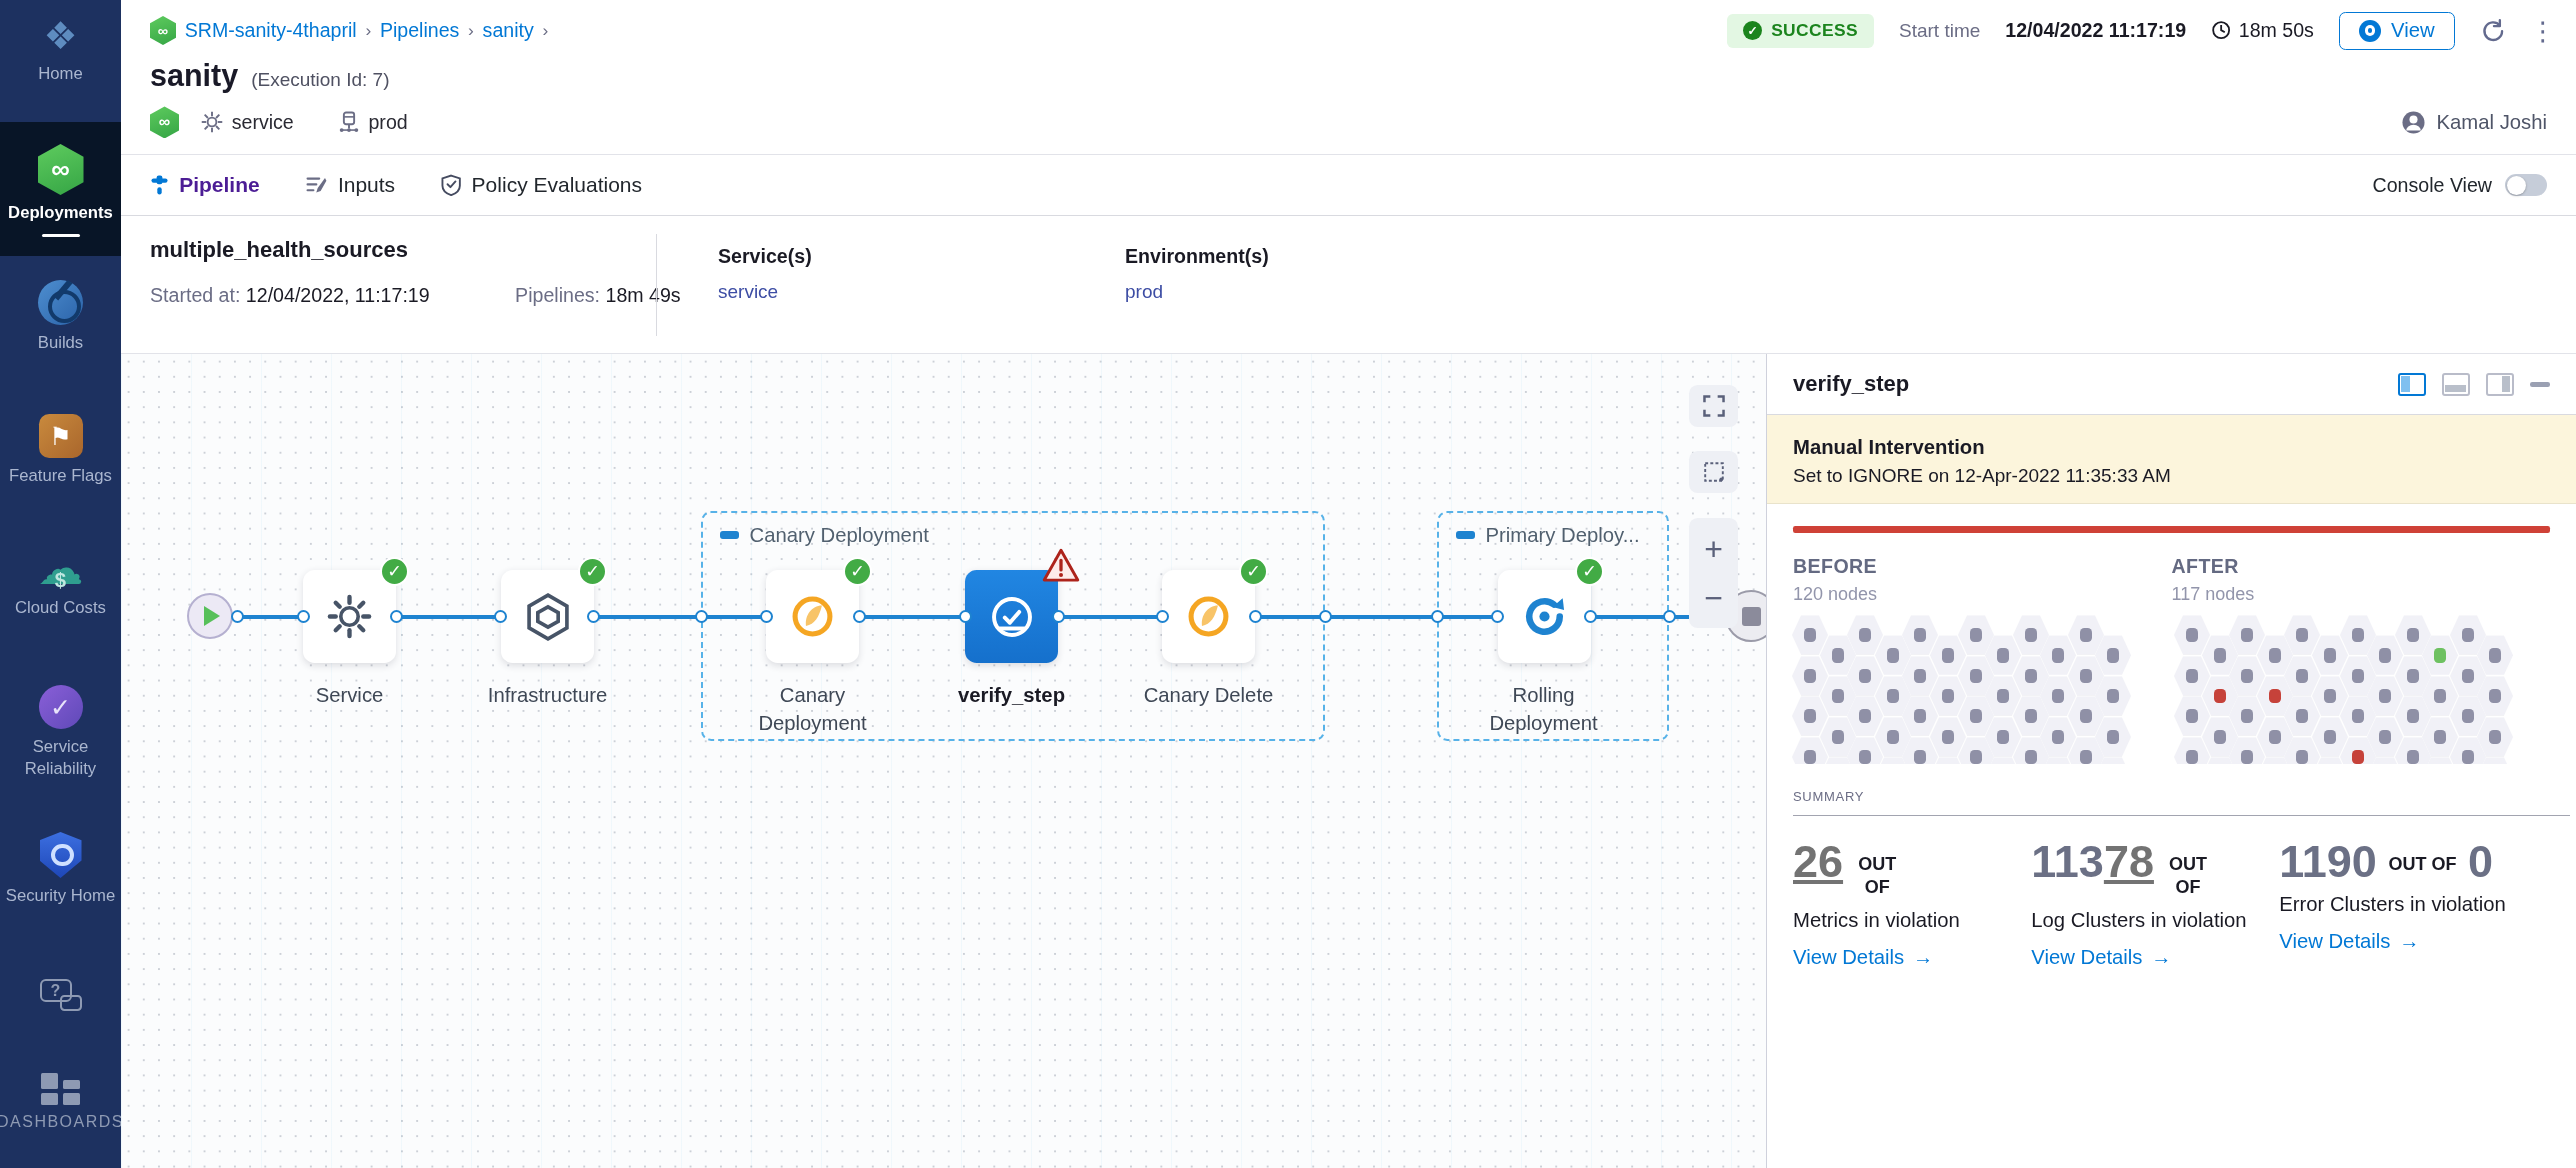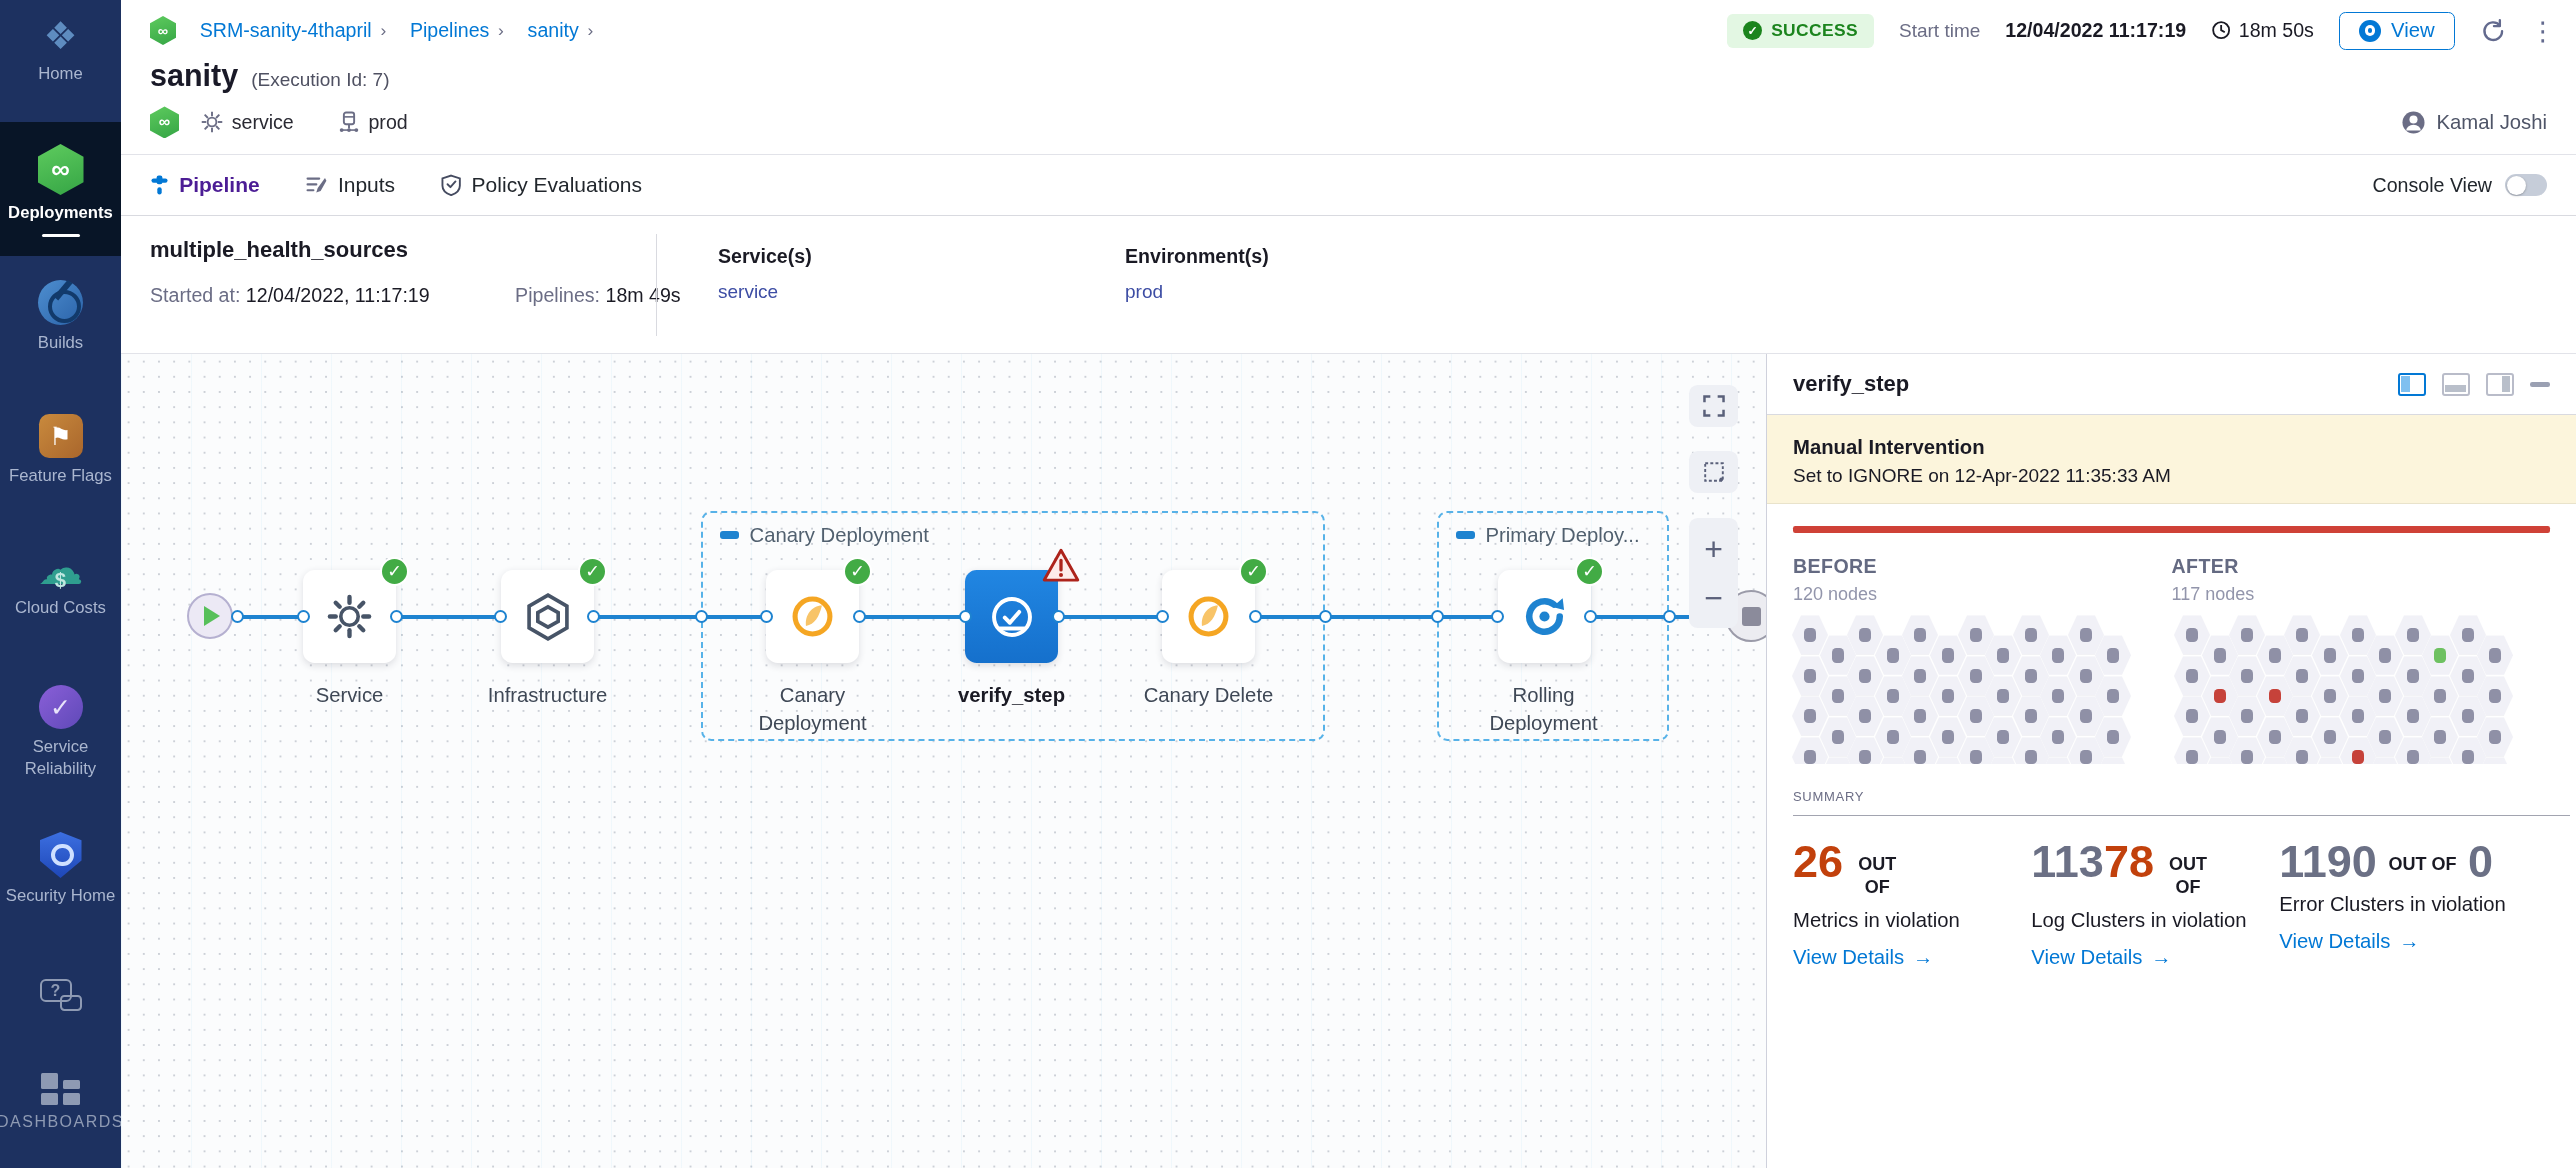--- a/index.html
+++ b/index.html
@@ -35,21 +35,21 @@
   .ic-dash { display:grid; grid-template-columns:17.4px 17.4px; grid-gap:4.4px; }
   .ic-dash i { height:11.6px; background:#8e9ab3; border-radius:1.5px; }
   .ic-dash i:nth-child(1){height:16px;} .ic-dash i:nth-child(2){height:8.7px; margin-top:7.3px;}
   .s-dashlabel { letter-spacing:1.5px; font-size:16px; color:#8e9ab3; }
 
   
   .main { flex:1; display:flex; flex-direction:column; position:relative; }
   .topbar { display:flex; align-items:center; padding:11.6px 20.3px 4.4px 29px; }
   .crumb { display:flex; align-items:center; gap:8.7px; font-size:19.6px; }
   .crumb .hexgreen.small { width:26px; height:29px; font-size:14.5px; }
-  .crumb a { color:#0278d5; text-decoration:none; cursor:pointer;margin-left:15px; }
+  .crumb a { color:#0278d5; text-decoration:none; cursor:pointer; }
   .crumb .sep { color:#6b6d85; font-size:17.4px; }
   .top-right { margin-left:auto; display:flex; align-items:center; gap:25px; }
   .success-badge { display:flex; align-items:center; gap:8.7px; background:#e3f7e3; color:#1b841d; font-weight:bold; font-size:17.4px; padding:6.5px 16px; border-radius:5.8px; letter-spacing:0.4px; }
   .chk { width:19px; height:19px; border-radius:50%; background:#1b841d; color:#fff; font-size:12.3px; display:flex; align-items:center; justify-content:center; }
   .meta-label { color:#6b6d85; font-size:19px;text-align:center; }
   .meta-value { color:#1a1a24; font-size:19.6px; font-weight:bold; }
   .clockwrap { display:flex; align-items:center; gap:7.3px; font-size:19.6px; color:#1a1a24; }
   .view-btn { display:flex; align-items:center; gap:10.2px; border:1.5px solid #0278d5; color:#0278d5; border-radius:6.5px; padding:6.5px 19px; font-size:20.3px; cursor:pointer; background:#fff; }
   .eye { width:22px; height:22px; border-radius:50%; background:#0278d5; position:relative; }
   .eye::before { content:""; position:absolute; left:5.8px; top:5.8px; width:10.2px; height:10.2px; border-radius:50%; background:#fff; }
@@ -138,21 +138,21 @@
     filter:drop-shadow(0 0 1.1px #b4b4c8); }
   .hexdot { position:absolute; left:12.3px; top:12.3px; width:11.6px; height:14.5px; border-radius:4.4px; background:#8f90a6; }
   .hexdot.red { background:#c6423a; } .hexdot.green { background:#6ec161; }
   .summary-label { padding:25px 26px 0; font-size:13px; color:#6b6d85; letter-spacing:0.7px; }
   .sum-div { margin:10.2px 5.8px 0 26px; height:1.5px; background:#a2a4b0; }
   .cards { display:flex; gap:32px; padding:25px 0 0 26px; }
   .card { }
   .card.c1 { width:212px; } .card.c2 { width:222px; } .card.c3 { width:305px; }
   .numrow { display:flex; align-items:flex-start; gap:11.6px; }
   .bignum { font-size:45px; font-weight:bold; line-height:0.95; }
-  .bignum .g { color:#6b7085; } .bignum .r { color:#c2410c; }
+  .bignum .g { color:#6b7085; } .bignum .r { color:#737373;text-decoration:underline; }
   .outof { font-size:18px; font-weight:bold; color:#1a1a24; margin-top:11.6px; line-height:1.3; }
   .outof.wrap { width:45px; text-align:center; }
   .card-label { margin-top:7.3px; font-size:20.3px; color:#1a1a24; line-height:1.35; }
   .vd { margin-top:11.6px; font-size:20.3px; color:#0278d5; cursor:pointer; display:flex; gap:8.7px; align-items:center; }
   svg { display:block; }
 </style>
 </head>
 <body>
 
 <div class="app">

